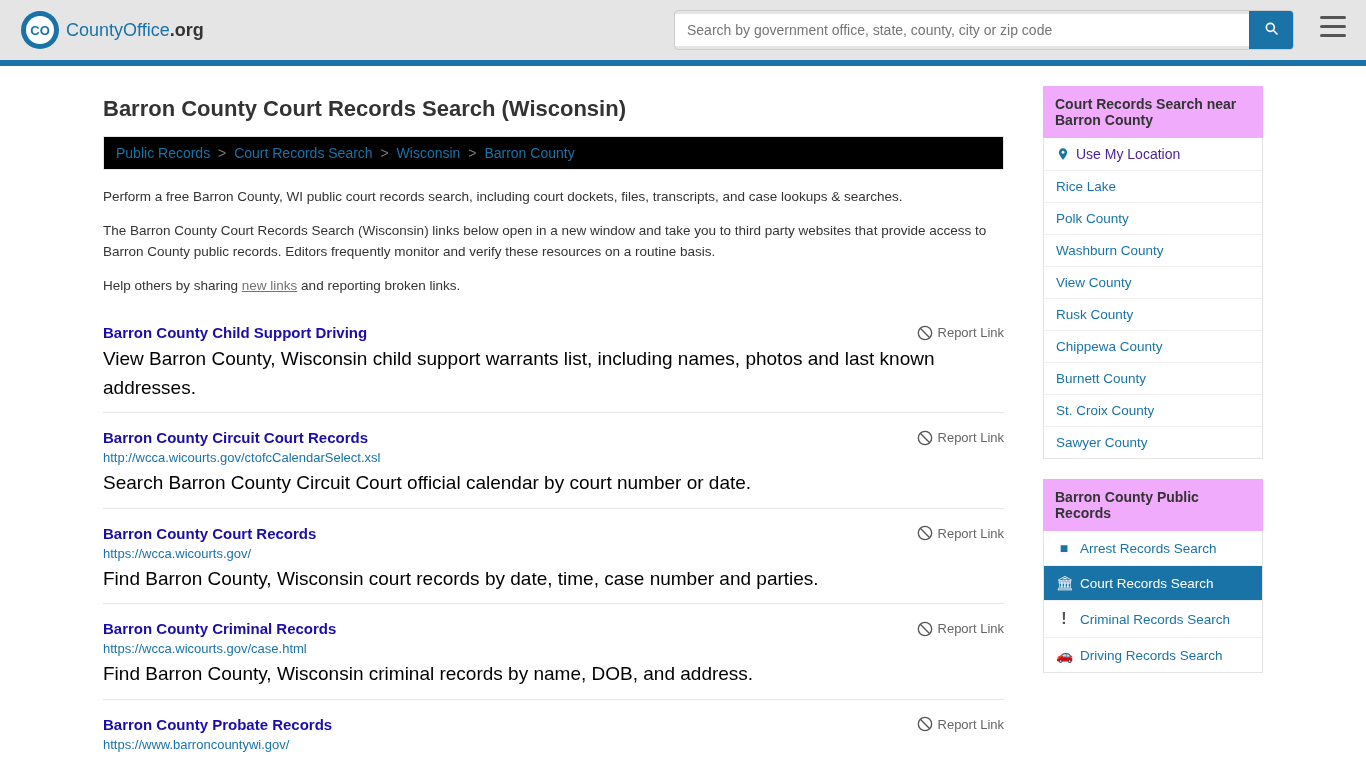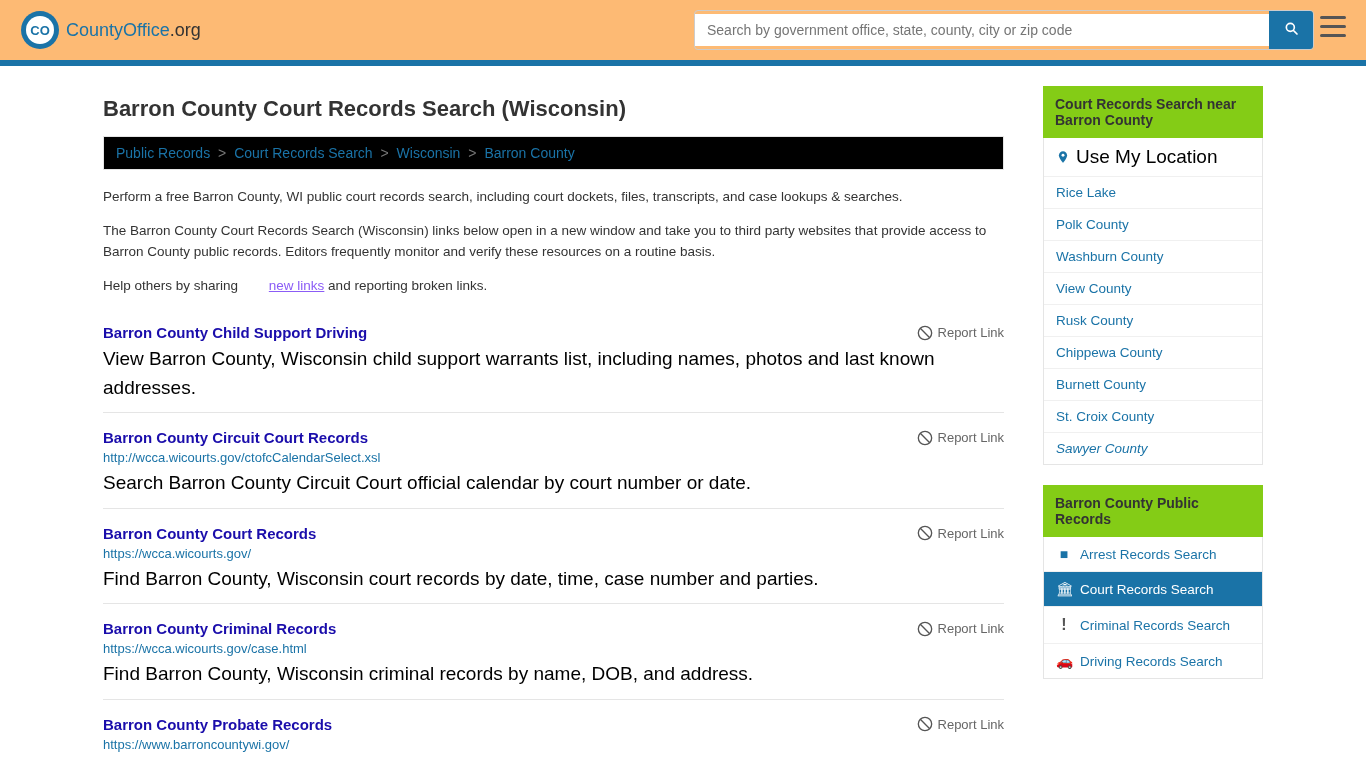--- a/index.html
+++ b/index.html
@@ -1,24 +1,25 @@
 <!DOCTYPE html>
 <html><head>
   <meta charset="utf-8">
   <style>
     * { margin: 0; padding: 0; box-sizing: border-box; }
     body { font-family: Arial, sans-serif; font-size: 14px; color: #333; background: #fff; }
 
     
     #header {
-      background: #fdba74;
+      background: #e5e5e5;
       border-bottom: 3px solid #1a73a7;
       padding: 10px 20px;
       display: flex;
       align-items: center;
+      gap: 20px;
     }
     #logo-area {
       display: flex;
       align-items: center;
       gap: 6px;
       text-decoration: none;
     }
     #logo-icon {
       width: 40px;
       height: 40px;
@@ -108,23 +109,22 @@
     #breadcrumb span { color: #777; margin: 0 4px; }
 
     
     .desc-para {
       font-size: 13.5px;
       line-height: 1.6;
       margin-bottom: 12px;
       color: #333;
     }
     .desc-para a {
-      color: #8b5cf6;
+      color: #737373;
       text-decoration: underline;
-      margin-left: 27px;
     }
 
     
     .result-item {
       border-top: 1px solid #e5e5e5;
       padding: 16px 0 10px 0;
     }
     .result-item:first-of-type { border-top: none; }
     .result-header {
       display: flex;
@@ -155,49 +155,49 @@
       margin-bottom: 4px;
     }
     .result-desc {
       font-size: 19px;
       color: #000000;
       line-height: 1.5;
     }
 
     
     .sidebar-section-title {
-      background: #84cc16;
+      background: #f0abfc;
       padding: 10px 12px;
       font-size: 14px;
       font-weight: bold;
       color: #333;
       margin-bottom: 0;
     }
     .sidebar-links {
       border: 1px solid #e5e5e5;
       border-top: none;
       margin-bottom: 20px;
     }
     .sidebar-link {
       display: block;
       padding: 8px 12px;
       font-size: 13.5px;
       color: #1a73a7;
       text-decoration: none;
       border-bottom: 1px solid #f0f0f0;
       cursor: pointer;
     }
-    .sidebar-link:last-child { border-bottom: none; font-style: italic; }
+    .sidebar-link:last-child { border-bottom: none; }
     .sidebar-link-location {
       display: flex;
       align-items: center;
       gap: 6px;
       padding: 8px 12px;
-      font-size: 19px;
-      color: #000000;
+      font-size: 14px;
+      color: #4c1d95;
       border-bottom: 1px solid #f0f0f0;
       cursor: pointer;
     }
 
     
     .pub-rec-item {
       display: flex;
       align-items: center;
       gap: 8px;
       padding: 9px 12px;
@@ -230,21 +230,21 @@
 <body>
 
 <div id="header">
   <div id="logo-area">
     <svg id="logo-icon" viewBox="0 0 40 40" width="40" height="40">
       <circle cx="20" cy="20" r="19" fill="#1a73a7"></circle>
       <circle cx="20" cy="20" r="14" fill="#fff"></circle>
       <text x="20" y="25" text-anchor="middle" font-size="13" font-weight="bold" fill="#1a73a7">CO</text>
     </svg>
     <span id="logo-text">
-      <span style="color:#1a73a7;font-weight:normal;">CountyOffice</span><span style="color:#333;font-weight:normal;">.org</span>
+      <span style="color:#1a73a7;font-weight:normal;">CountyOffice</span><span style="color:#333;font-weight:bold;">.org</span>
     </span>
   </div>
 
   <div id="search-bar">
     <input id="search-input" type="text" style="flex: 1 1 0%; padding: 8px 12px; border: none; outline: none; font-size: 14px; color: rgb(102, 102, 102);" placeholder="Search by government office, state, county, city or zip code">
     <button id="search-button" style="background:#1a73a7;border:none;padding:9px 14px;cursor:pointer;color:#fff;font-size:16px;">
       <svg width="16" height="16" viewBox="0 0 24 24" fill="white">
         <path d="M21 21l-4.35-4.35M17 11A6 6 0 1 1 5 11a6 6 0 0 1 12 0z" stroke="white" stroke-width="2.5" fill="none" stroke-linecap="round"></path>
       </svg>
     </button>

